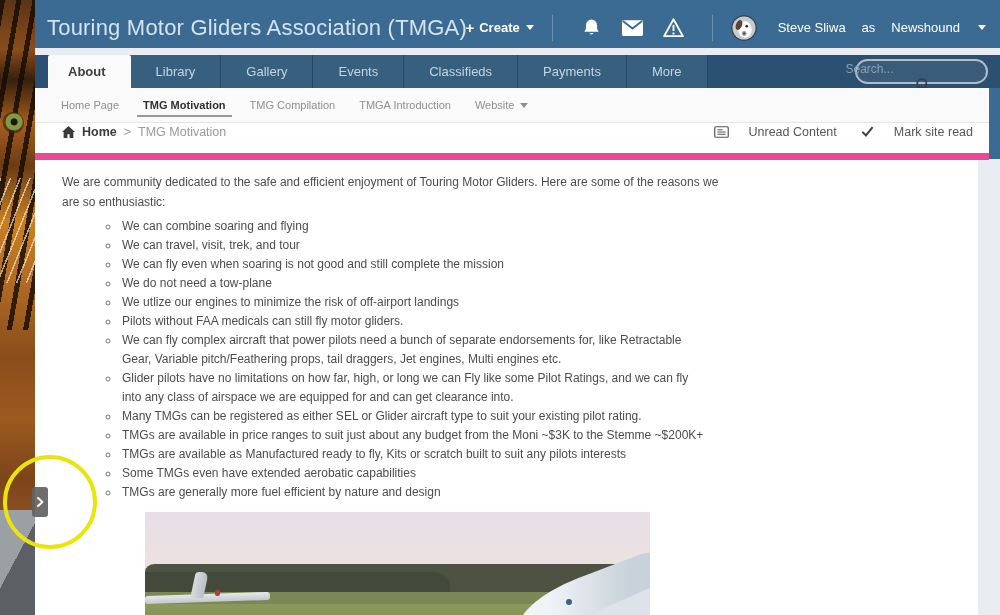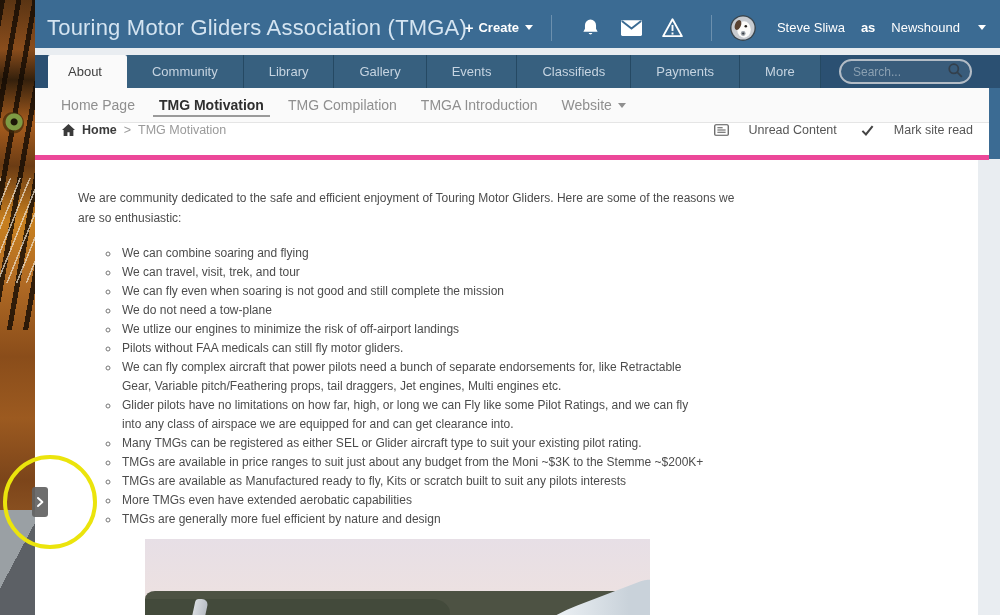--- a/index.html
+++ b/index.html
@@ -33,62 +33,62 @@
     color:#d4e4f1; letter-spacing:.2px; white-space:nowrap; }
   .header-right { position:absolute; right:14px; top:0; height:55px; display:flex; align-items:center; }
   .create-btn { display:flex; align-items:center; color:#fff; font-size:13px; font-weight:bold; cursor:pointer; }
   .create-plus { font-size:15px; margin-right:5px; font-weight:bold; }
   .caret-down { width:0; height:0; border-left:4px solid transparent; border-right:4px solid transparent;
     border-top:5px solid #fff; margin-left:6px; display:inline-block; }
   .hdr-divider { width:1px; height:26px; background:rgba(255,255,255,.25); margin:0 18px; }
   .hdr-icon { width:21px; height:21px; margin:0 10px; display:flex; align-items:center; justify-content:center; cursor:pointer; }
   .avatar { width:26px; height:26px; border-radius:50%; overflow:hidden; margin-right:9px; flex:0 0 auto; }
   .user-menu { display:flex; align-items:center; color:#fff; font-size:13px; cursor:pointer; white-space:nowrap;gap:12px; }
-  .user-as { font-weight:bold; margin:16px 4px; }
+  .user-as { font-weight:normal; margin:16px 4px; }
 
   
   .tabbar { position:absolute; left:35px; top:55px; right:0; height:33px; background:#2b5072;
     display:flex; padding-left:13px; }
   .tab { line-height:33px; padding:0 25px; font-size:13px; color:#c6d4e1; background:#37607f;
     border-right:1px solid #254963; cursor:pointer; white-space:nowrap; }
-  .tab.active { background:#fafafa; color:#3f3f3f; border-radius:2px 2px 0 0; border-right:none; font-weight:normal;padding-left:20px; }
-  .searchbox { position:absolute; right:28px; top:4px; width:133px; height:25px;
+  .tab.active { background:#fafafa; color:#3f3f3f; border-radius:2px 2px 0 0; border-right:none; font-weight:bold;padding-left:20px; }
+  .searchbox { position:absolute; right:12px; top:4px; width:133px; height:25px;
     border:2px solid #b3bcc6; border-radius:14px; background:rgba(255,255,255,.07);
-    display:flex; align-items:center; padding:0 7px 0 10px; }
+    display:flex; align-items:center; padding:0 7px 0 10px;flex-direction:column; }
   .searchbox input { flex:1; min-width:0; background:transparent; border:none; outline:none;
     font-size:12px; color:#dde6ee; font-family:"Liberation Sans",sans-serif; }
   .searchbox input::placeholder { color:#8ba0b2; }
 
   
   .subnav { position:absolute; left:35px; top:88px; width:954px; height:35px; background:#fafafa;
     border-bottom:1px solid #e5e5e5; display:flex; align-items:center; padding-left:14px; }
-  .subnav-item { position:relative; padding:0 12px; font-size:14px; color:#8f8f8f; height:100%;
+  .subnav-item { position:relative; padding:0 12px; font-size:11px; color:#8f8f8f; height:100%;
     display:flex; align-items:center; cursor:pointer; white-space:nowrap; }
   .subnav-item.active { color:#2f2f2f; font-weight:bold; }
   .subnav-item.active::after { content:""; position:absolute; left:6px; right:6px; bottom:5px;
     height:2px; background:#9a9a9a; }
   .caret-down-gray { width:0; height:0; border-left:4px solid transparent; border-right:4px solid transparent;
     border-top:5px solid #8f8f8f; margin-left:6px; display:inline-block; }
   .bluestrip { position:absolute; left:989px; top:88px; width:11px; height:71px; background:#3b6b93; }
 
   
   .breadcrumb-row { position:absolute; left:35px; top:123px; width:954px; height:37px; background:#fff;
-    border-bottom:5px solid #ec4899; display:flex; align-items:flex-start; padding:0 16px 13px 27px; font-size:12.5px; }
+    border-bottom:7px solid #ec4899; display:flex; align-items:center; padding:0 16px 13px 27px; font-size:12.5px; }
   .crumb-left { display:flex; align-items:center; gap:7px; }
   .crumb-home { color:#3b3b3b; font-weight:bold; cursor:pointer; }
   .crumb-sep { color:#9a9a9a; }
   .crumb-current { color:#9a9a9a; }
   .crumb-right { margin-left:auto; display:flex; align-items:center; gap:24px; color:#565656; }
   .crumb-link { display:flex; align-items:center; gap:20px; cursor:pointer; }
 
   
   .content { position:absolute; left:35px; top:160px; width:943px; height:455px; background:#fff;
     padding:13px 0 0 27px; color:#4c4c4c; }
   .right-gutter { position:absolute; left:978px; top:160px; width:22px; height:455px; background:#e9edf1; }
-  .intro { margin:16px; width:658px; font-size:12px; line-height:19.5px; }
+  .intro { margin:0; width:658px; font-size:12px; line-height:19.5px; }
   .bullets { margin:5px 0 0; padding-left:58px; list-style:circle; width:645px; }
   .bullets li { font-size:12px; line-height:19px; padding-left:2px; }
   .bullets li::marker { color:#777; }
 
   
   .photo { position:relative; margin:10px 0 0 83px; width:505px; height:230px; overflow:hidden; background:#eadfd6; }
   .ph-sky { position:absolute; inset:0;
     background:linear-gradient(180deg,#e7dfe6 0%, #efe2df 35%, #f1e3d6 50%, #e8ddcc 60%, #ded7c4 70%); }
   .ph-trees { position:absolute; left:0; right:0; top:52px; height:33px; background:#4d5243;
     border-radius:10px 16px 4px 8px / 8px 12px 3px 6px; }
@@ -168,21 +168,20 @@
       <span>Steve Sliwa</span>
       <span class="user-as">as</span>
       <span>Newshound</span>
       <span class="caret-down"></span>
     </div>
   </div>
 </div>
 
 <div class="tabbar">
   <div class="tab active">About</div>
-  <div class="tab">Community</div>
   <div class="tab">Library</div>
   <div class="tab">Gallery</div>
   <div class="tab">Events</div>
   <div class="tab">Classifieds</div>
   <div class="tab">Payments</div>
   <div class="tab">More</div>
   <div class="searchbox">
     <input type="text" placeholder="Search..." style="">
     <span>
       <svg width="16" height="16" viewBox="0 0 20 20" fill="none" stroke="#33404d" stroke-width="2.2">
@@ -244,21 +243,21 @@
     <li>We can travel, visit, trek, and tour</li>
     <li>We can fly even when soaring is not good and still complete the mission</li>
     <li>We do not need a tow-plane</li>
     <li>We utlize our engines to minimize the risk of off-airport landings</li>
     <li>Pilots without FAA medicals can still fly motor gliders.</li>
     <li>We can fly complex aircraft that power pilots need a bunch of separate endorsements for, like Retractable Gear, Variable pitch/Feathering props, tail draggers, Jet engines, Multi engines etc.</li>
     <li>Glider pilots have no limitations on how far, high, or long we can Fly like some Pilot Ratings, and we can fly into any class of airspace we are equipped for and can get clearance into.</li>
     <li>Many TMGs can be registered as either SEL or Glider aircraft type to suit your existing pilot rating.</li>
     <li>TMGs are available in price ranges to suit just about any budget from the Moni ~$3K to the Stemme ~$200K+</li>
     <li>TMGs are available as Manufactured ready to fly, Kits or scratch built to suit any pilots interests</li>
-    <li>More TMGs even have extended aerobatic capabilities</li>
+    <li>Some TMGs even have extended aerobatic capabilities</li>
     <li>TMGs are generally more fuel efficient by nature and design</li>
   </ul>
   <div class="photo">
     <div class="ph-sky"></div>
     <div class="ph-trees"></div>
     <div class="ph-trees2"></div>
     <div class="ph-field"></div>
     <div class="ph-grass"></div>
     <div class="ph-tail-h"></div>
     <div class="ph-tail-fin"></div>

